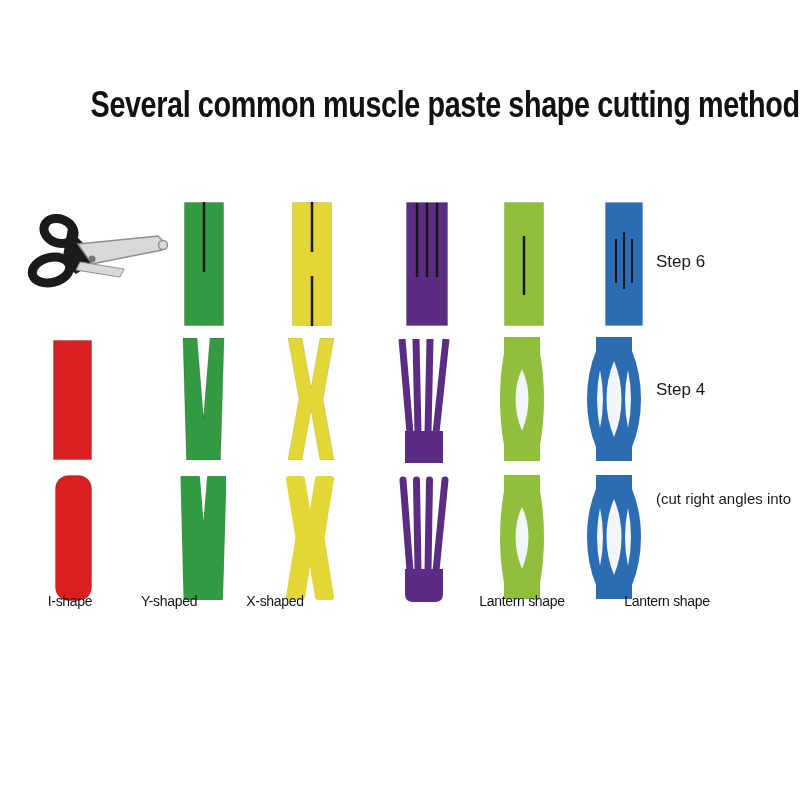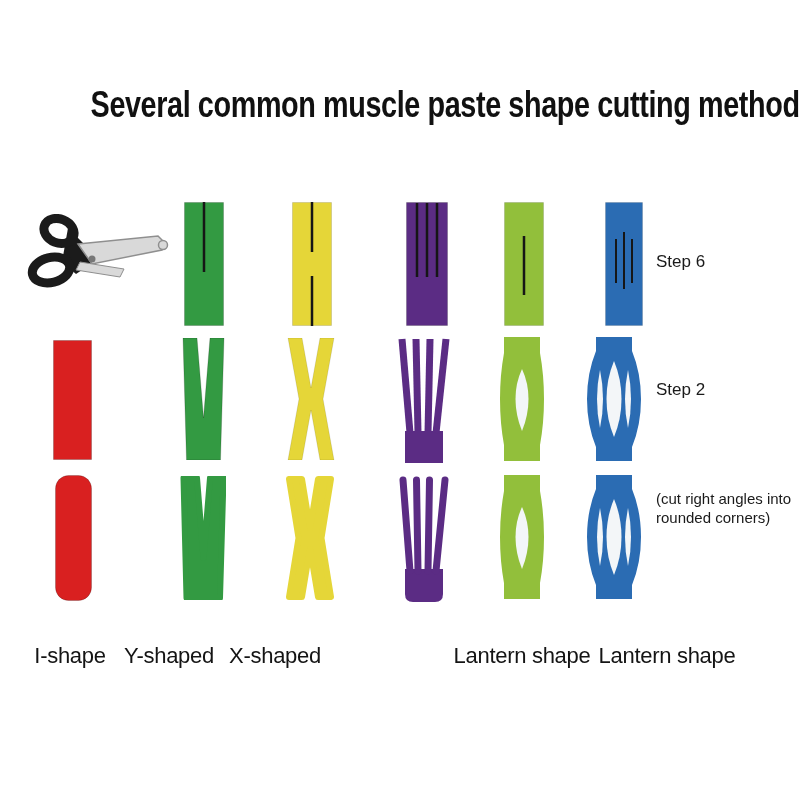--- a/index.html
+++ b/index.html
@@ -12,22 +12,22 @@
   .title{
     display:inline-block;white-space:nowrap;
     font-family:"Liberation Sans", sans-serif;font-weight:bold;font-size:36px;
     transform:scaleX(0.80);transform-origin:50% 50%;letter-spacing:-0.5px;color:#111;
   }
   .step-label{
     position:absolute;font-size:17px;line-height:20px;color:#1a1a1a;white-space:nowrap;
   }
   .step-note{font-size:15px;line-height:19px;color:#1a1a1a;white-space:nowrap;}
   .shape-label{
-    position:absolute;top:643px;transform:translateX(-50%);
-    font-size:22px;color:#141414;white-space:nowrap;letter-spacing:-0.3px;
+    position:absolute;top:593px;transform:translateX(-50%);
+    font-size:14px;color:#141414;white-space:nowrap;letter-spacing:-0.3px;
   }
   svg{display:block;}
 </style>
 </head>
 <body>
 
 <div class="stage">
 
   <div class="title-wrap">
     <span class="title">Several common muscle paste shape cutting methods</span>
@@ -100,21 +100,21 @@
     <path d="M22,32 Q28.5,46 28.5,62 Q28.5,78 22,94 Q15.5,78 15.5,62 Q15.5,46 22,32 Z" fill="#f3f6f8"></path>
   </svg>
 
   <svg class="abs" style="left:587px;top:337px" width="54" height="124" viewBox="0 0 54 124">
     <path d="M9,0 H45 V14 Q54,36 54,62 Q54,88 45,110 V124 H9 V110 Q0,88 0,62 Q0,36 9,14 Z" fill="#2b6cb3"></path>
     <path d="M27,24 Q34.5,42 34.5,62 Q34.5,82 27,100 Q19.5,82 19.5,62 Q19.5,42 27,24 Z" fill="#f3f6f8"></path>
     <path d="M13,33 Q10,47 10,62 Q10,77 13,91 Q16,77 16,62 Q16,47 13,33 Z" fill="#f3f6f8"></path>
     <path d="M41,33 Q44,47 44,62 Q44,77 41,91 Q38,77 38,62 Q38,47 41,33 Z" fill="#f3f6f8"></path>
   </svg>
 
-  <div class="step-label" style="left:656px;top:380px">Step 2</div>
+  <div class="step-label" style="left:656px;top:380px">Step 4</div>
 
   <svg class="abs" style="left:55px;top:475px" width="37" height="126" viewBox="0 0 37 126">
     <rect x="0.5" y="0.5" width="36" height="125" rx="13" stroke="rgba(0,0,0,0.2)" fill="#d92020"></rect>
   </svg>
 
   <svg class="abs" style="left:180px;top:476px" width="46" height="124" viewBox="0 0 46 124">
     <polygon points="3.5,2 17,2 23.5,82 30,2 43.5,2 40,122 6.5,122" stroke-width="6" stroke-linejoin="round" fill="#339a42" stroke="#339a42"></polygon>
   </svg>
 
   <svg class="abs" style="left:285px;top:476px" width="50" height="124" viewBox="0 0 50 124">
@@ -136,21 +136,20 @@
 
   <svg class="abs" style="left:587px;top:475px" width="54" height="124" viewBox="0 0 54 124">
     <path d="M9,0 H45 V14 Q54,36 54,62 Q54,88 45,110 V124 H9 V110 Q0,88 0,62 Q0,36 9,14 Z" fill="#2b6cb3"></path>
     <path d="M27,24 Q34.5,42 34.5,62 Q34.5,82 27,100 Q19.5,82 19.5,62 Q19.5,42 27,24 Z" fill="#f3f6f8"></path>
     <path d="M13,33 Q10,47 10,62 Q10,77 13,91 Q16,77 16,62 Q16,47 13,33 Z" fill="#f3f6f8"></path>
     <path d="M41,33 Q44,47 44,62 Q44,77 41,91 Q38,77 38,62 Q38,47 41,33 Z" fill="#f3f6f8"></path>
   </svg>
 
   <div class="step-label" style="left:656px;top:489px">
     <div class="step-note">(cut right angles into</div>
-    <div class="step-note">rounded corners)</div>
   </div>
 
   <div class="shape-label" style="left:70px">I-shape</div>
   <div class="shape-label" style="left:169px">Y-shaped</div>
   <div class="shape-label" style="left:275px">X-shaped</div>
   <div class="shape-label" style="left:522px">Lantern shape</div>
   <div class="shape-label" style="left:667px">Lantern shape</div>
 
 </div>
 

